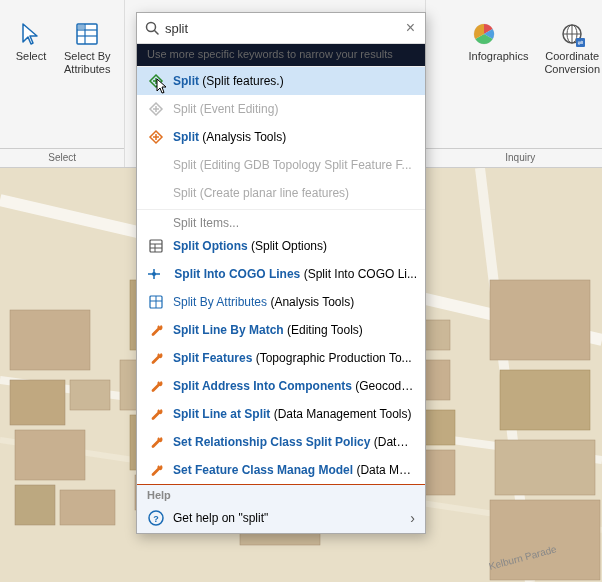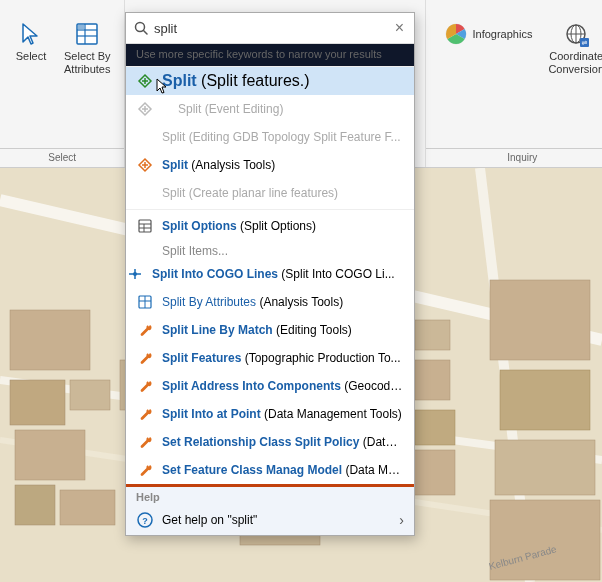--- a/index.html
+++ b/index.html
@@ -31,21 +31,21 @@
       border-bottom: 1px solid #ccc;
       display: flex;
       align-items: flex-start;
       z-index: 10;
     }
 
     
     #dropdown {
       position: absolute;
       top: 12px;
-      left: 125px;
+      left: 136px;
       width: 290px;
       background: white;
       border: 1px solid #aaa;
       box-shadow: 2px 4px 12px rgba(0,0,0,0.25);
       z-index: 100;
     }
 
     #search-box {
       display: flex;
       align-items: center;
@@ -134,21 +134,21 @@
           <span style="font-size:11px;color:#333;text-align:center;line-height:1.2;">Select By<br>Attributes</span>
         </div>
       </div>
       <div style="font-size:10px;color:#666;text-align:center;border-top:1px solid #ccc;padding:3px 0 4px;background:#f5f5f5;">Select</div>
     </div>
 
     <div style="flex:1; background:#f5f5f5; min-width:300px;"></div>
 
     <div style="display:flex;flex-direction:column;padding:6px 0 0 0;border-left:1px solid #ddd;min-width:150px;">
       <div style="display:flex;gap:4px;padding:0 8px;flex:1;align-items:flex-start;padding-top:8px;">
-        <div style="display:flex;align-items:center;padding:4px 6px;border-radius:3px;cursor:pointer;min-width:52px;">
+        <div style="display:flex;flex-direction:column;align-items:flex-start;padding:4px 6px;border-radius:3px;cursor:pointer;min-width:52px;margin-left:28px;">
           <div style="width:32px;height:32px;display:flex;align-items:center;justify-content:center;">
             <svg width="28" height="28" viewBox="0 0 28 28" xmlns="http://www.w3.org/2000/svg">
               <circle cx="14" cy="14" r="10" fill="#eee" stroke="#ccc" stroke-width="0.5"></circle>
               <path d="M14,14 L14,4 A10,10 0 0,1 22.66,9 Z" fill="#e05050"></path>
               <path d="M14,14 L22.66,9 A10,10 0 0,1 22.66,19 Z" fill="#50a0e0"></path>
               <path d="M14,14 L22.66,19 A10,10 0 0,1 5.34,19 Z" fill="#50c070"></path>
               <path d="M14,14 L5.34,19 A10,10 0 0,1 14,4 Z" fill="#e0a030"></path>
             </svg>
           </div>
           <span style="font-size:11px;color:#333;text-align:center;">Infographics</span>
@@ -192,74 +192,74 @@
   <div>
 
     <div style="display:flex;align-items:center;padding:5px 10px;cursor:pointer;background:#d0e4f7;min-height:26px;">
       <div style="width:18px;height:18px;margin-right:8px;flex-shrink:0;display:flex;align-items:center;justify-content:center;">
         <svg width="16" height="16" viewBox="0 0 16 16" xmlns="http://www.w3.org/2000/svg">
           <polygon points="2,8 8,2 14,8 8,14" fill="none" stroke="#2a8a2a" stroke-width="1.5"></polygon>
           <line x1="8" y1="5" x2="8" y2="11" stroke="#2a8a2a" stroke-width="1.5"></line>
           <line x1="5" y1="8" x2="11" y2="8" stroke="#2a8a2a" stroke-width="1.5"></line>
         </svg>
       </div>
-      <span style="font-size:16px;white-space:nowrap;overflow:hidden;text-overflow:ellipsis;"><span style="font-weight:600;color:#1a5fa8;">Split</span> (Split features.)</span>
-    </div>
-
-    <div style="display:flex;align-items:center;padding:5px 10px;min-height:26px;color:#aaa;gap:16px;">
+      <span style="font-size:12px;white-space:nowrap;overflow:hidden;text-overflow:ellipsis;"><span style="font-weight:600;color:#1a5fa8;">Split</span> (Split features.)</span>
+    </div>
+
+    <div style="display:flex;align-items:center;padding:5px 10px;min-height:26px;color:#aaa;">
       <div style="width:18px;height:18px;margin-right:8px;flex-shrink:0;display:flex;align-items:center;justify-content:center;">
         <svg width="16" height="16" viewBox="0 0 16 16" xmlns="http://www.w3.org/2000/svg">
           <polygon points="2,8 8,2 14,8 8,14" fill="none" stroke="#bbb" stroke-width="1.5"></polygon>
           <line x1="8" y1="5" x2="8" y2="11" stroke="#bbb" stroke-width="1.5"></line>
           <line x1="5" y1="8" x2="11" y2="8" stroke="#bbb" stroke-width="1.5"></line>
         </svg>
       </div>
       <span style="font-size:12px;color:#aaa;">Split (Event Editing)</span>
     </div>
 
+    <div style="display:flex;align-items:center;padding:5px 10px;cursor:pointer;min-height:26px;">
+      <div style="width:18px;height:18px;margin-right:8px;flex-shrink:0;display:flex;align-items:center;justify-content:center;">
+        <svg width="16" height="16" viewBox="0 0 16 16" xmlns="http://www.w3.org/2000/svg">
+          <polygon points="2,8 8,2 14,8 8,14" fill="none" stroke="#e07020" stroke-width="1.5"></polygon>
+          <line x1="8" y1="5" x2="8" y2="11" stroke="#e07020" stroke-width="1.5"></line>
+          <line x1="5" y1="8" x2="11" y2="8" stroke="#e07020" stroke-width="1.5"></line>
+        </svg>
+      </div>
+      <span style="font-size:12px;"><span style="font-weight:600;color:#1a5fa8;">Split</span> (Analysis Tools)</span>
+    </div>
+
     <div style="display:flex;align-items:center;padding:5px 10px;min-height:26px;color:#aaa;">
       <div style="width:18px;height:18px;margin-right:8px;flex-shrink:0;"></div>
       <span style="font-size:12px;color:#aaa;white-space:nowrap;overflow:hidden;text-overflow:ellipsis;">Split (Editing GDB Topology Split Feature F...</span>
     </div>
 
-    <div style="display:flex;align-items:center;padding:5px 10px;cursor:pointer;min-height:26px;">
-      <div style="width:18px;height:18px;margin-right:8px;flex-shrink:0;display:flex;align-items:center;justify-content:center;">
-        <svg width="16" height="16" viewBox="0 0 16 16" xmlns="http://www.w3.org/2000/svg">
-          <polygon points="2,8 8,2 14,8 8,14" fill="none" stroke="#e07020" stroke-width="1.5"></polygon>
-          <line x1="8" y1="5" x2="8" y2="11" stroke="#e07020" stroke-width="1.5"></line>
-          <line x1="5" y1="8" x2="11" y2="8" stroke="#e07020" stroke-width="1.5"></line>
-        </svg>
-      </div>
-      <span style="font-size:12px;"><span style="font-weight:600;color:#1a5fa8;">Split</span> (Analysis Tools)</span>
-    </div>
-
     <div style="display:flex;align-items:center;padding:5px 10px;min-height:26px;color:#aaa;">
       <div style="width:18px;height:18px;margin-right:8px;flex-shrink:0;"></div>
       <span style="font-size:12px;color:#aaa;">Split (Create planar line features)</span>
     </div>
 
     <div style="height:1px;background:#eee;margin:2px 0;"></div>
+
+    <div style="padding:4px 10px 2px 36px;font-size:12px;color:#888;">
+      Split Items...
+    </div>
 
     <div style="display:flex;align-items:center;padding:5px 10px;cursor:pointer;min-height:26px;">
       <div style="width:18px;height:18px;margin-right:8px;flex-shrink:0;display:flex;align-items:center;justify-content:center;">
         <svg width="16" height="16" viewBox="0 0 16 16" xmlns="http://www.w3.org/2000/svg">
           <rect x="2" y="2" width="12" height="12" rx="1" fill="none" stroke="#555" stroke-width="1.2"></rect>
           <line x1="2" y1="6" x2="14" y2="6" stroke="#555" stroke-width="1"></line>
           <line x1="2" y1="10" x2="14" y2="10" stroke="#555" stroke-width="1"></line>
           <line x1="7" y1="6" x2="7" y2="14" stroke="#555" stroke-width="1"></line>
         </svg>
       </div>
       <span style="font-size:12px;"><span style="font-weight:600;color:#1a5fa8;">Split Options</span> (Split Options)</span>
     </div>
 
-    <div style="padding:4px 10px 2px 36px;font-size:12px;color:#888;">
-      Split Items...
-    </div>
-
-    <div style="display:flex;align-items:center;padding:5px 0;cursor:pointer;min-height:26px;">
+    <div style="display:flex;align-items:center;padding:5px 8px;cursor:pointer;min-height:26px;justify-content:space-between;">
       <div style="width:18px;height:18px;margin-right:8px;flex-shrink:0;display:flex;align-items:center;justify-content:center;">
         <svg width="16" height="16" viewBox="0 0 16 16" xmlns="http://www.w3.org/2000/svg">
           <line x1="2" y1="8" x2="14" y2="8" stroke="#1a6bb5" stroke-width="1.5"></line>
           <line x1="8" y1="3" x2="8" y2="13" stroke="#1a6bb5" stroke-width="1.5"></line>
           <circle cx="8" cy="8" r="2" fill="#1a6bb5"></circle>
         </svg>
       </div>
       <span style="font-size:12px;white-space:nowrap;overflow:hidden;text-overflow:ellipsis;"><span style="font-weight:600;color:#1a5fa8;">Split Into COGO Lines</span> (Split Into COGO Li...</span>
     </div>
 
@@ -300,42 +300,42 @@
       </div>
       <span style="font-size:12px;white-space:nowrap;overflow:hidden;text-overflow:ellipsis;"><span style="font-weight:600;color:#1a5fa8;">Split Address Into Components</span> (Geocodin...</span>
     </div>
 
     <div style="display:flex;align-items:center;padding:5px 10px;cursor:pointer;min-height:26px;">
       <div style="width:18px;height:18px;margin-right:8px;flex-shrink:0;display:flex;align-items:center;justify-content:center;">
         <svg width="15" height="15" viewBox="0 0 15 15" xmlns="http://www.w3.org/2000/svg">
           <path d="M11,2 C9,2 8,3.5 8.5,5 L3,10.5 C2.5,11.2 2.5,12 3,12.5 C3.5,13 4.3,13 5,12.5 L10.5,7 C12,7.5 13.5,6.5 13.5,4.5 C13.5,3.5 13,2.5 12,2 L11,3.5 L10,3 L9.5,2 Z" fill="#e07020" stroke="none"></path>
         </svg>
       </div>
-      <span style="font-size:12px;"><span style="font-weight:600;color:#1a5fa8;">Split Into at Point</span> (Data Management Tools)</span>
+      <span style="font-size:12px;"><span style="font-weight:600;color:#1a5fa8;">Split Line at Split</span> (Data Management Tools)</span>
     </div>
 
     <div style="display:flex;align-items:center;padding:5px 10px;cursor:pointer;min-height:26px;">
       <div style="width:18px;height:18px;margin-right:8px;flex-shrink:0;display:flex;align-items:center;justify-content:center;">
         <svg width="15" height="15" viewBox="0 0 15 15" xmlns="http://www.w3.org/2000/svg">
           <path d="M11,2 C9,2 8,3.5 8.5,5 L3,10.5 C2.5,11.2 2.5,12 3,12.5 C3.5,13 4.3,13 5,12.5 L10.5,7 C12,7.5 13.5,6.5 13.5,4.5 C13.5,3.5 13,2.5 12,2 L11,3.5 L10,3 L9.5,2 Z" fill="#e07020" stroke="none"></path>
         </svg>
       </div>
       <span style="font-size:12px;white-space:nowrap;overflow:hidden;text-overflow:ellipsis;"><span style="font-weight:600;color:#1a5fa8;">Set Relationship Class Split Policy</span> (Data M...</span>
     </div>
 
     <div style="display:flex;align-items:center;padding:5px 10px;cursor:pointer;min-height:26px;">
       <div style="width:18px;height:18px;margin-right:8px;flex-shrink:0;display:flex;align-items:center;justify-content:center;">
         <svg width="15" height="15" viewBox="0 0 15 15" xmlns="http://www.w3.org/2000/svg">
           <path d="M11,2 C9,2 8,3.5 8.5,5 L3,10.5 C2.5,11.2 2.5,12 3,12.5 C3.5,13 4.3,13 5,12.5 L10.5,7 C12,7.5 13.5,6.5 13.5,4.5 C13.5,3.5 13,2.5 12,2 L11,3.5 L10,3 L9.5,2 Z" fill="#e07020" stroke="none"></path>
         </svg>
       </div>
       <span style="font-size:12px;white-space:nowrap;overflow:hidden;text-overflow:ellipsis;"><span style="font-weight:600;color:#1a5fa8;">Set Feature Class Manag Model</span> (Data Manag...</span>
     </div>
 
-    <div style="background:#f0f4fa;border-top:3px solid #c2410c;">
+    <div style="background:#f0f4fa;border-top:1px solid #c2410c;">
       <div style="padding:4px 10px 2px;font-size:11px;color:#888;font-weight:600;">Help</div>
       <div style="display:flex;align-items:center;padding:6px 10px;cursor:pointer;">
         <div style="width:18px;height:18px;margin-right:8px;flex-shrink:0;display:flex;align-items:center;justify-content:center;">
           <svg width="16" height="16" viewBox="0 0 16 16" xmlns="http://www.w3.org/2000/svg">
             <circle cx="8" cy="8" r="7" fill="none" stroke="#1a6bb5" stroke-width="1.5"></circle>
             <text x="8" y="12" font-size="9" fill="#1a6bb5" text-anchor="middle" font-weight="bold">?</text>
           </svg>
         </div>
         <span style="font-size:12px;flex:1;">Get help on "split"</span>
         <span style="color:#555;font-size:14px;">›</span>

